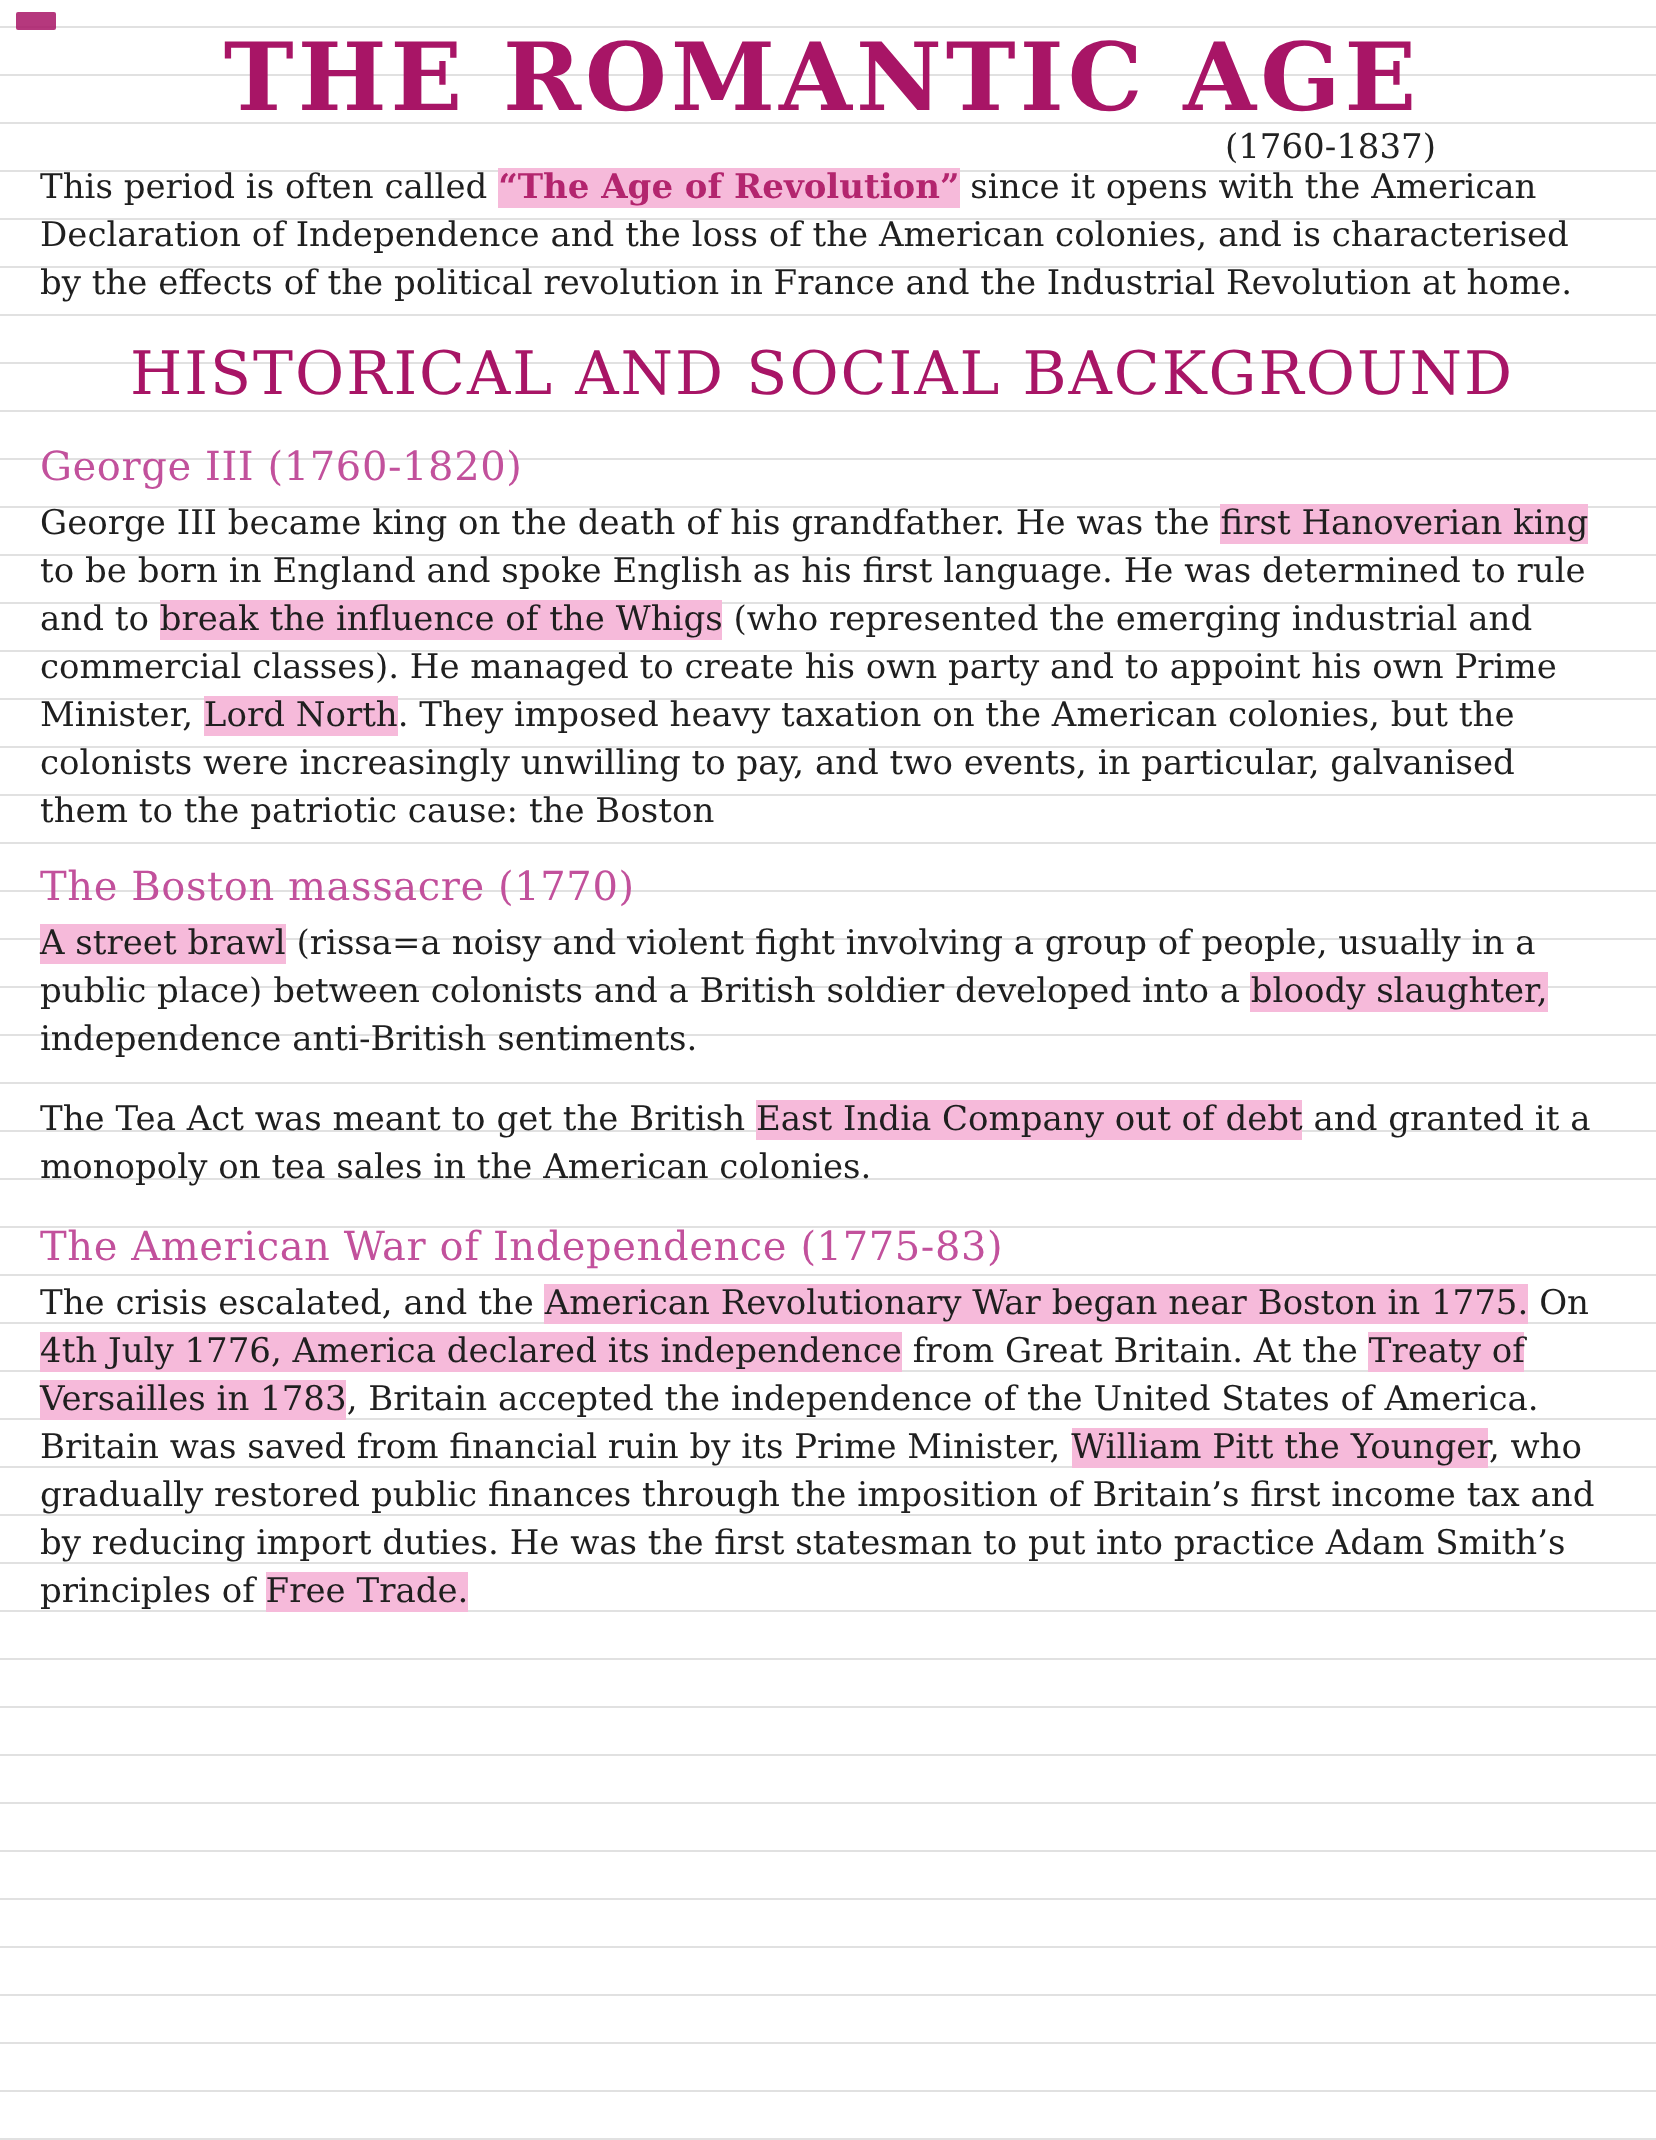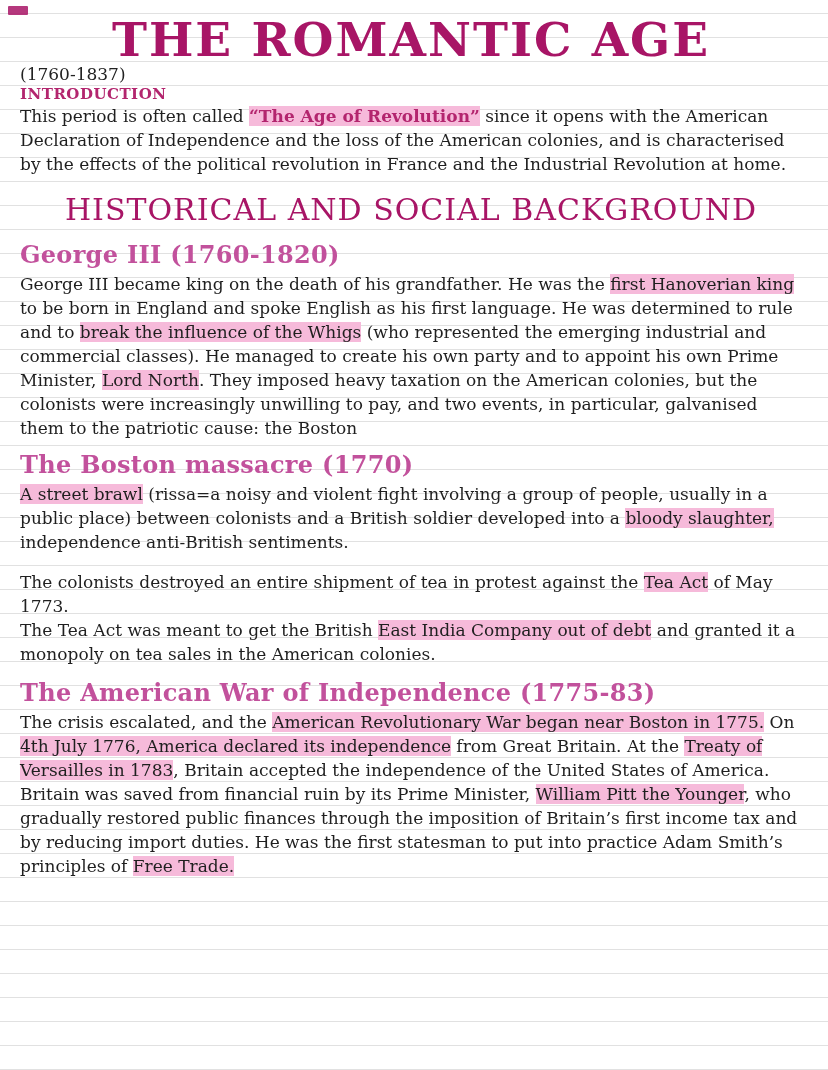--- a/index.html
+++ b/index.html
@@ -28,20 +28,21 @@
   h1.title {
     margin: 0;
     text-align: center;
     font-size: 47px;
     line-height: 52px;
     font-weight: bold;
     letter-spacing: 2px;
     color: #a81566;
   }
   .title-years {
+    text-align: right;
     padding-right: 84px;
     font-size: 17px;
     line-height: 16px;
     color: #222222;
   }
   h3.intro-heading {
     margin: 2px 0 0 0;
     font-size: 15px;
     line-height: 20px;
     font-weight: bold;
@@ -52,23 +53,23 @@
     margin: 16px 0 0 0;
     text-align: center;
     font-size: 30px;
     line-height: 36px;
     font-weight: normal;
     letter-spacing: 1px;
     color: #a81566;
   }
   h3.section-heading {
     margin: 0 0 4px 0;
-    font-size: 24px;
+    font-size: 20px;
     line-height: 26px;
-    font-weight: bold;
+    font-weight: normal;
     letter-spacing: .3px;
     color: #c2519c;
   }
   .sec-george   { margin-top: 14px; }
   .sec-massacre { margin-top: 12px; }
   .sec-teaparty { margin-top: 16px; }
   .sec-war      { margin-top: 14px; }
   .body p {
     margin: 0;
     font-size: 17px;
@@ -81,21 +82,20 @@
 <body>
 
 <div class="page">
 
   <div class="corner-mark"></div>
 
   <h1 class="title">THE ROMANTIC AGE</h1>
   <div class="title-years">(1760-1837)</div>
 
   <section>
-    <h3 class="intro-heading">INTRODUCTION</h3>
     <div class="body">
         <p><span class="">This period is often called </span><span class="hl mag">“The Age of Revolution”</span><span class=""> since it opens with the American Declaration of Independence and the loss of the American colonies, and is characterised by the effects of the political revolution in France and the Industrial Revolution at home.</span></p>
       </div>
   </section>
 
   <h2 class="main-heading">HISTORICAL AND SOCIAL BACKGROUND</h2>
 
   <section class="sec-george">
     <h3 class="section-heading">George III (1760-1820)</h3>
     <div class="body">
@@ -105,21 +105,20 @@
 
   <section class="sec-massacre">
     <h3 class="section-heading">The Boston massacre (1770)</h3>
     <div class="body">
         <p><span class="hl ">A street brawl</span><span class=""> (rissa=a noisy and violent fight involving a group of people, usually in a public place) between colonists and a British soldier developed into a </span><span class="hl ">bloody slaughter,</span><span class=""> independence anti-British sentiments.</span></p>
       </div>
   </section>
 
   <section class="sec-teaparty">
     <div class="body">
-        <p><span class="">The colonists destroyed an entire shipment of tea in protest against the </span><span class="hl ">Tea Act</span><span class=""> of May 1773.</span></p>
         <p><span class="">The Tea Act was meant to get the British </span><span class="hl ">East India Company out of debt</span><span class=""> and granted it a monopoly on tea sales in the American colonies.</span></p>
       </div>
   </section>
 
   <section class="sec-war">
     <h3 class="section-heading">The American War of Independence (1775-83)</h3>
     <div class="body">
         <p><span class="">The crisis escalated, and the </span><span class="hl ">American Revolutionary War began near Boston in 1775.</span><span class=""> On </span><span class="hl ">4th July 1776, America declared its independence</span><span class=""> from Great Britain. At the </span><span class="hl ">Treaty of Versailles in 1783</span><span class="">, Britain accepted the independence of the United States of America. Britain was saved from financial ruin by its Prime Minister, </span><span class="hl ">William Pitt the Younger</span><span class="">, who gradually restored public finances through the imposition of Britain’s first income tax and by reducing import duties. He was the first statesman to put into practice Adam Smith’s principles of </span><span class="hl ">Free Trade.</span></p>
       </div>
   </section>

